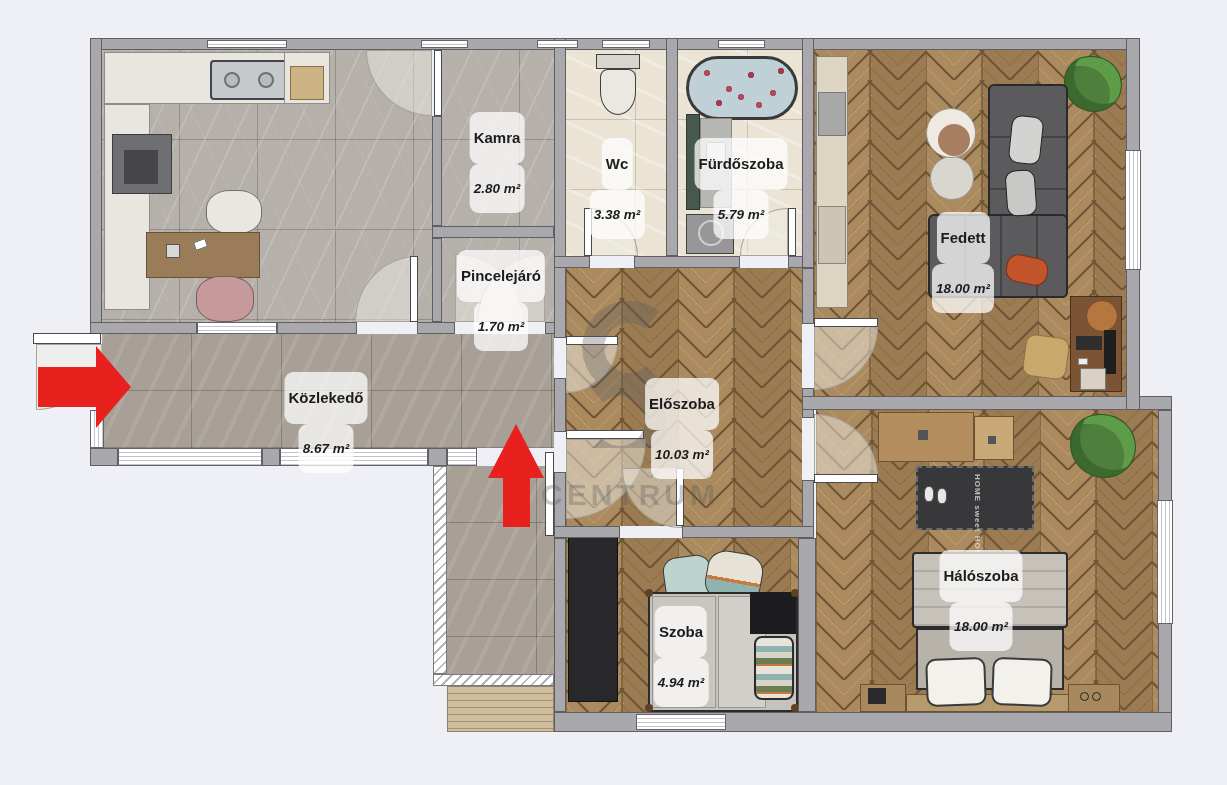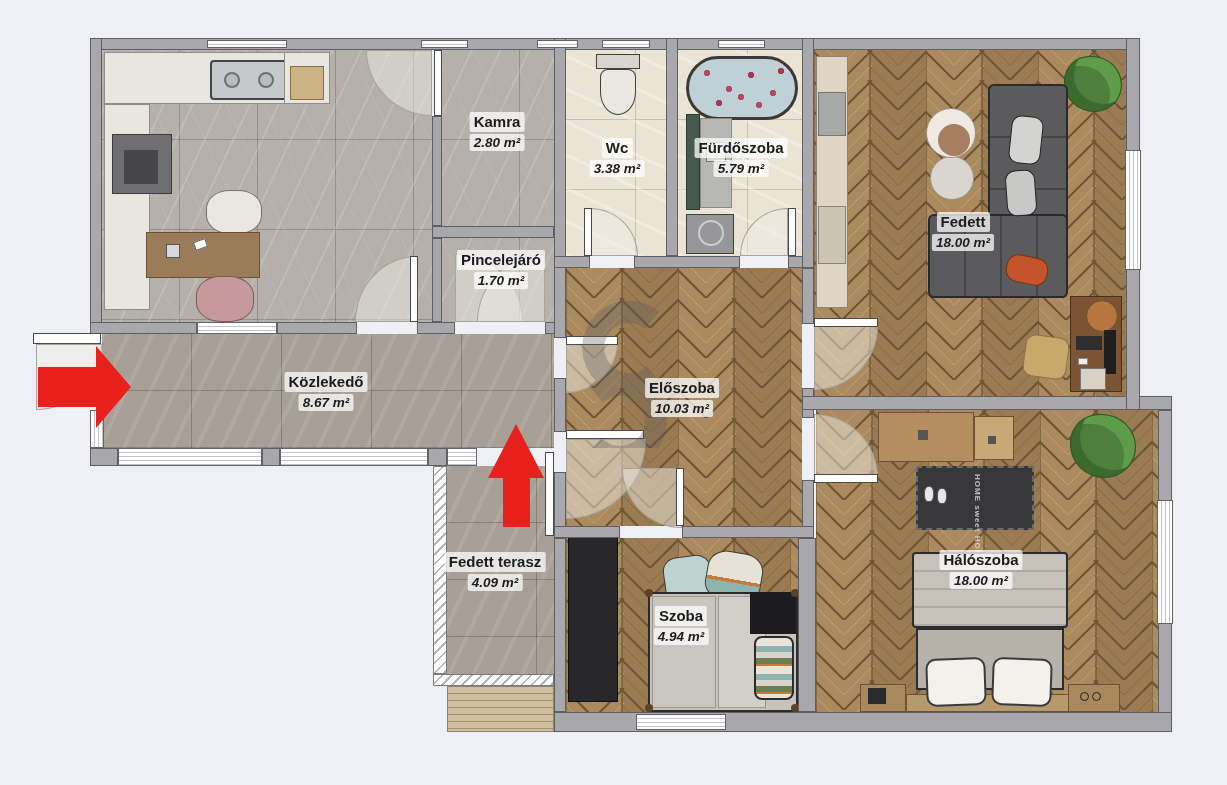--- a/index.html
+++ b/index.html
@@ -29,21 +29,21 @@
   .winV{background-image:repeating-linear-gradient(90deg, transparent 0 3px, #c4c4c6 3px 4px);}
   .arc{position:absolute;background:rgba(238,235,227,.5);border:1px solid #a9a49a;box-sizing:border-box;z-index:8;}
   .leaf{position:absolute;background:#fff;border:1px solid #4a4a4e;box-sizing:border-box;z-index:13;}
   .fur{position:absolute;box-sizing:border-box;z-index:6;}
   .sofa{background:#5b5b5d;border:2px solid #2a2a2c;border-radius:6px;}
   .plant{border-radius:46% 54% 50% 55%;background:#4e7f3d;
     box-shadow:inset 9px -7px 0 #3c6a2e, inset -11px 9px 0 #5f9c49, inset 2px 2px 6px #2c511f;
     border:1px solid #2f5524;}
   .lbl{position:absolute;transform:translateX(-50%);text-align:center;z-index:50;
     font-weight:bold;font-size:15px;color:#1c1c1c;line-height:1.3;white-space:nowrap;}
-  .lbl .chip{background:rgba(255,255,255,.74);padding:0 4px;border-radius:2px;display:inline-block;}
+  .lbl .chip{background:rgba(255,255,255,.74);padding:16px 4px;border-radius:9px;display:inline-block;}
   .lbl .area{font-size:13.5px;font-style:italic;}
   #watermark{position:absolute;left:540px;top:298px;width:180px;height:230px;z-index:40;opacity:.33;pointer-events:none;}
   #watermark .wm-text{position:absolute;left:50%;transform:translateX(-50%);color:#5f5f5f;
     font-weight:bold;letter-spacing:4px;font-size:30px;white-space:nowrap;}
   #arrows{position:absolute;left:0;top:0;z-index:60;pointer-events:none;}
   .rugtxt{position:absolute;color:#d6d6d6;font-weight:bold;font-size:8px;letter-spacing:1px;
     transform:rotate(90deg);transform-origin:left top;white-space:nowrap;opacity:.85;}
 </style>
 </head>
 <body>
@@ -247,20 +247,21 @@
   <div class="fur" style="left:645px;top:589px;width:8px;height:8px;background:#5d4226;border-radius:50%"></div>
   <div class="fur" style="left:791px;top:589px;width:8px;height:8px;background:#5d4226;border-radius:50%"></div>
   <div class="fur" style="left:645px;top:704px;width:8px;height:8px;background:#5d4226;border-radius:50%"></div>
   <div class="fur" style="left:791px;top:704px;width:8px;height:8px;background:#5d4226;border-radius:50%"></div>
 
   <div id="watermark">
     <svg width="180" height="150">
       <path d="M 112,22 A 36,36 0 1 0 114,76" fill="none" stroke="#5f5f5f" stroke-width="22"></path>
       <path d="M 56,96 A 36,36 0 1 1 54,148" fill="none" stroke="#5f5f5f" stroke-width="22"></path>
     </svg>
+    <div class="wm-text" style="top:180px">CENTRUM</div>
   </div>
 
   <div class="lbl" style="left:497px;top:112px">
     <span class="chip">Kamra</span><br>
     <span class="chip area">2.80 m²</span>
   </div>
   <div class="lbl" style="left:617px;top:138px">
     <span class="chip">Wc</span><br>
     <span class="chip area">3.38 m²</span>
   </div>
@@ -276,24 +277,20 @@
     <span class="chip">Pincelejáró</span><br>
     <span class="chip area">1.70 m²</span>
   </div>
   <div class="lbl" style="left:326px;top:372px">
     <span class="chip">Közlekedő</span><br>
     <span class="chip area">8.67 m²</span>
   </div>
   <div class="lbl" style="left:682px;top:378px">
     <span class="chip">Előszoba</span><br>
     <span class="chip area">10.03 m²</span>
-  </div>
-  <div class="lbl" style="left:495px;top:552px">
-    <span class="chip">Fedett terasz</span><br>
-    <span class="chip area">4.09 m²</span>
   </div>
   <div class="lbl" style="left:681px;top:606px">
     <span class="chip">Szoba</span><br>
     <span class="chip area">4.94 m²</span>
   </div>
   <div class="lbl" style="left:981px;top:550px">
     <span class="chip">Hálószoba</span><br>
     <span class="chip area">18.00 m²</span>
   </div>
 

